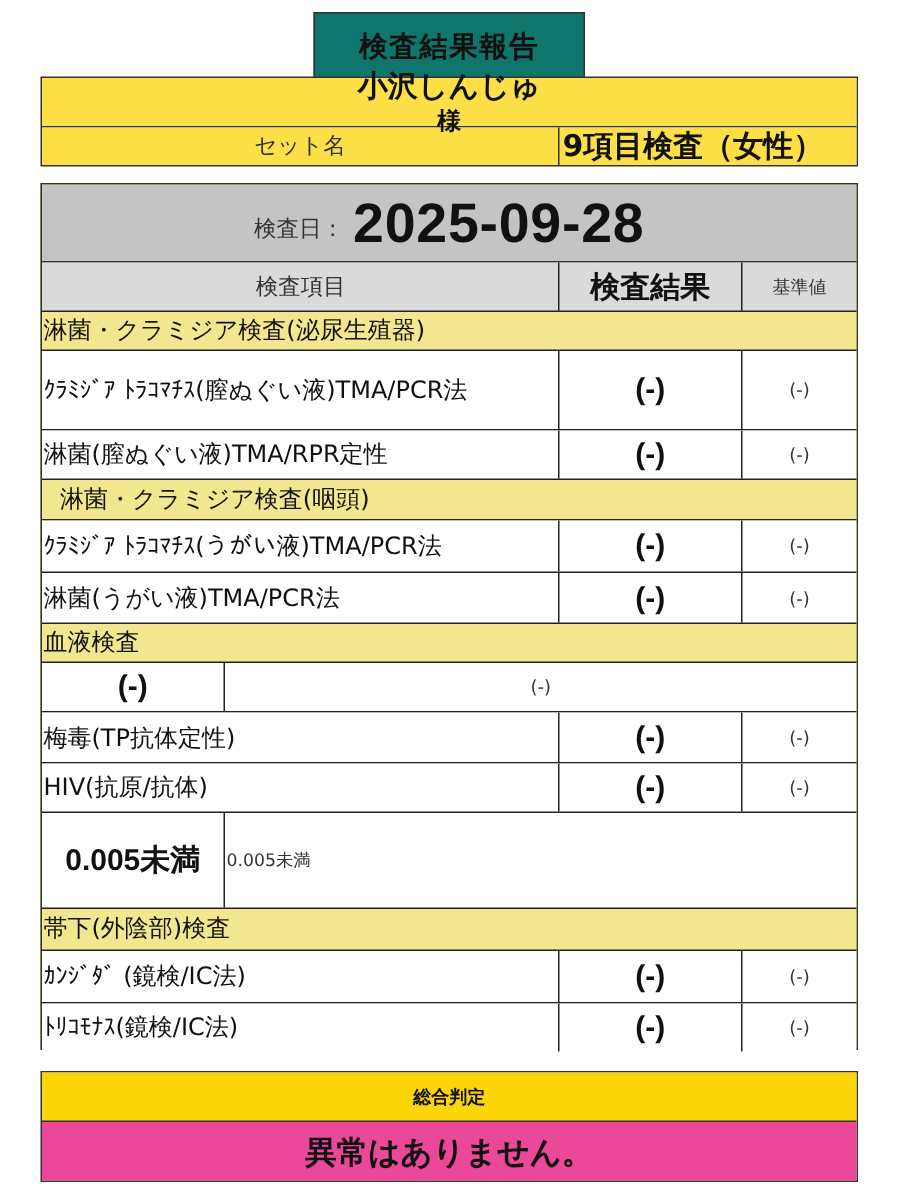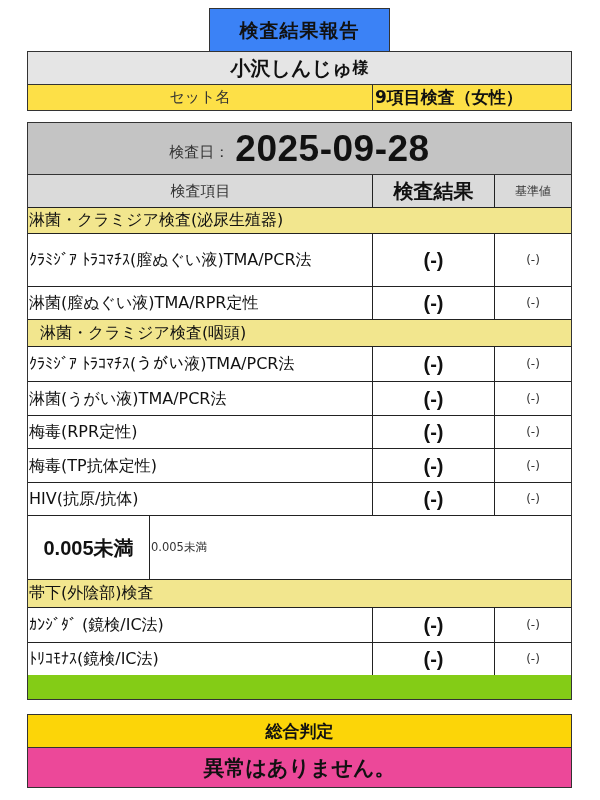--- a/index.html
+++ b/index.html
@@ -1,44 +1,44 @@
 <!DOCTYPE html>
 <html><head>
 <meta charset="utf-8">
 <style>
   * { box-sizing: border-box; margin: 0; padding: 0; }
   html, body { width: 600px; height: 800px; background: #ffffff; overflow: hidden; }
   body { position: relative; font-family: "DejaVu Sans", "Liberation Sans", sans-serif; color: #111; }
 
   .title-box {
     position: absolute; left: 209px; top: 8px; width: 181px; height: 46px;
-    background: #3b82f6; border: 1.5px solid #333;
+    background: #0f766e; border: 1.5px solid #333;
     display: flex; align-items: center; justify-content: center;
     font-size: 19px; font-weight: bold; letter-spacing: 1px;
   }
 
   .patient-box {
     position: absolute; left: 27px; top: 51px; width: 545px; height: 60px;
     border: 1.5px solid #333;
   }
   .patient-name {
-    height: 33px; background: #e5e5e5; border-bottom: 1.5px solid #333;
+    height: 33px; background: #fde047; border-bottom: 1.5px solid #333;
     display: flex; align-items: center; justify-content: center;
-    font-size: 20px; font-weight: bold;
+    font-size: 20px; font-weight: bold; flex-direction: column;
   }
   .patient-name .honorific { font-size: 16px; font-weight: bold; }
   .set-row { display: flex; height: 25px; background: #fde047; }
   .set-label {
     width: 345px; border-right: 1.5px solid #333;
     display: flex; align-items: center; justify-content: center;
     font-size: 15px; color: #333;
   }
   .set-value {
     flex: 1; display: flex; align-items: center; padding-left: 2px;
-    font-size: 17px; font-weight: bold;
+    font-size: 20px; font-weight: bold;
   }
 
   .main-table {
     position: absolute; left: 27px; top: 122px; width: 545px; height: 578px;
     border: 1.5px solid #333; background: #84cc16;
   }
   .date-row {
     height: 52px; background: #c4c4c4; border-bottom: 1.5px solid #333;
     display: flex; align-items: center; justify-content: center;
   }
@@ -68,21 +68,21 @@
   .item-row .c3.small { font-size: 11.5px; justify-content: flex-start; padding-left: 1px; white-space: nowrap; }
   .item-row .c2.big { font-size: 20px; padding: 0 6px; }
 
   .summary-box {
     position: absolute; left: 27px; top: 714px; width: 545px; height: 74px;
     border: 1.5px solid #333;
   }
   .summary-header {
     height: 33px; background: #fcd508; border-bottom: 1.5px solid #333;
     display: flex; align-items: center; justify-content: center;
-    font-size: 17px; font-weight: bold;
+    font-size: 12px; font-weight: bold;
   }
   .summary-value {
     height: 39px; background: #ec4899;
     display: flex; align-items: center; justify-content: center;
     font-size: 21px; font-weight: bold;
   }
 </style>
 </head>
 <body>
 
@@ -128,22 +128,22 @@
     <div class="c1">ｸﾗﾐｼﾞｱ ﾄﾗｺﾏﾁｽ(うがい液)TMA/PCR法</div>
     <div class="c2">(-)</div>
     <div class="c3">(-)</div>
   </div>
   <div class="row item-row" style="height:34px;">
     <div class="c1">淋菌(うがい液)TMA/PCR法</div>
     <div class="c2">(-)</div>
     <div class="c3">(-)</div>
   </div>
 
+  <div class="cat-row" style="height:26px;">血液検査</div>
   <div class="row item-row" style="height:33px;">
-    <div class="c1">梅毒(RPR定性)</div>
     <div class="c2">(-)</div>
     <div class="c3">(-)</div>
   </div>
   <div class="row item-row" style="height:34px;">
     <div class="c1">梅毒(TP抗体定性)</div>
     <div class="c2">(-)</div>
     <div class="c3">(-)</div>
   </div>
   <div class="row item-row" style="height:33px;">
     <div class="c1">HIV(抗原/抗体)</div>

